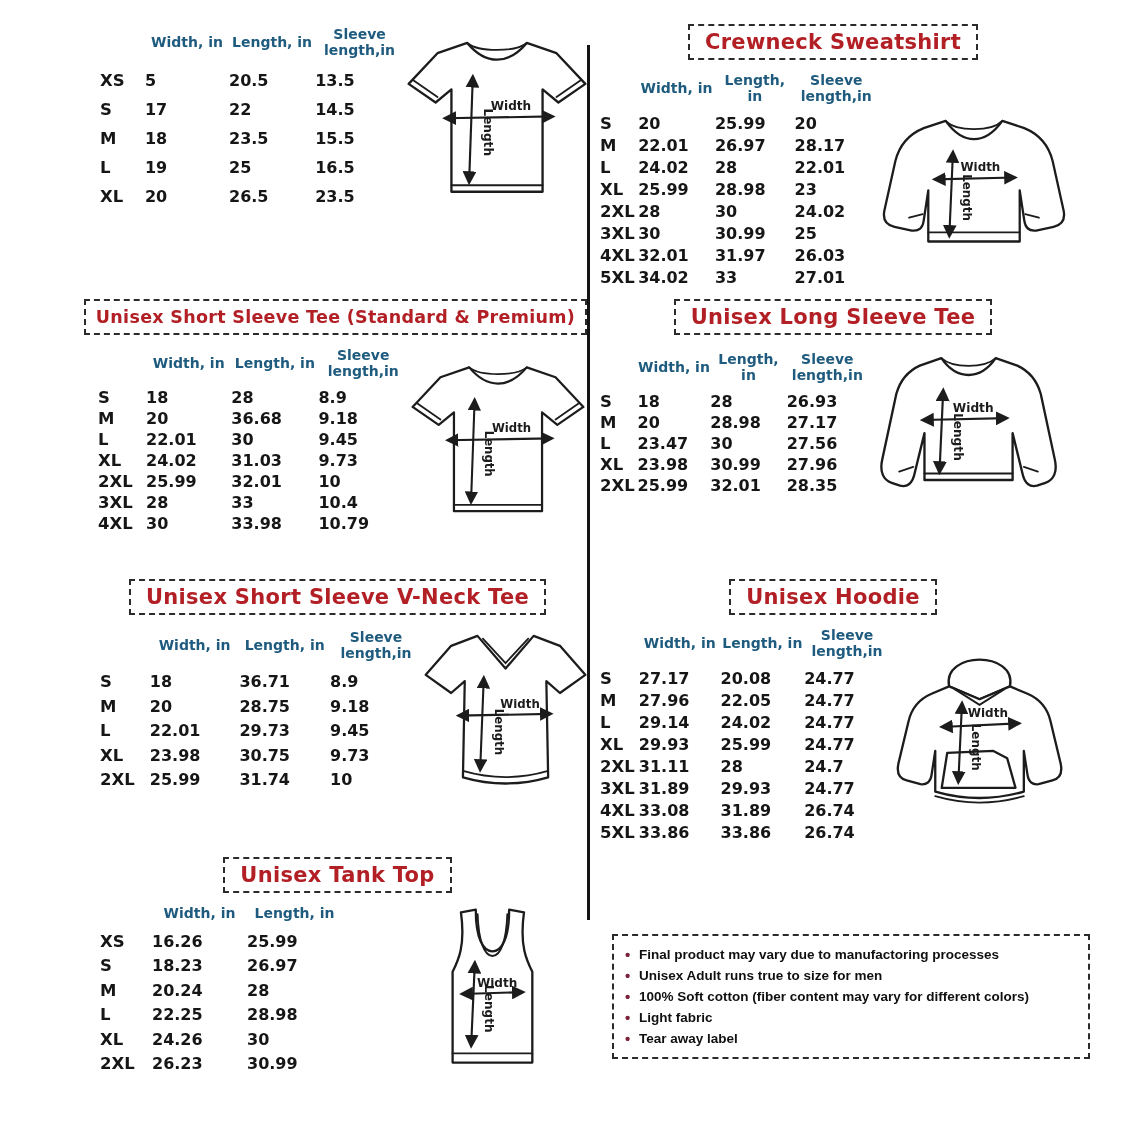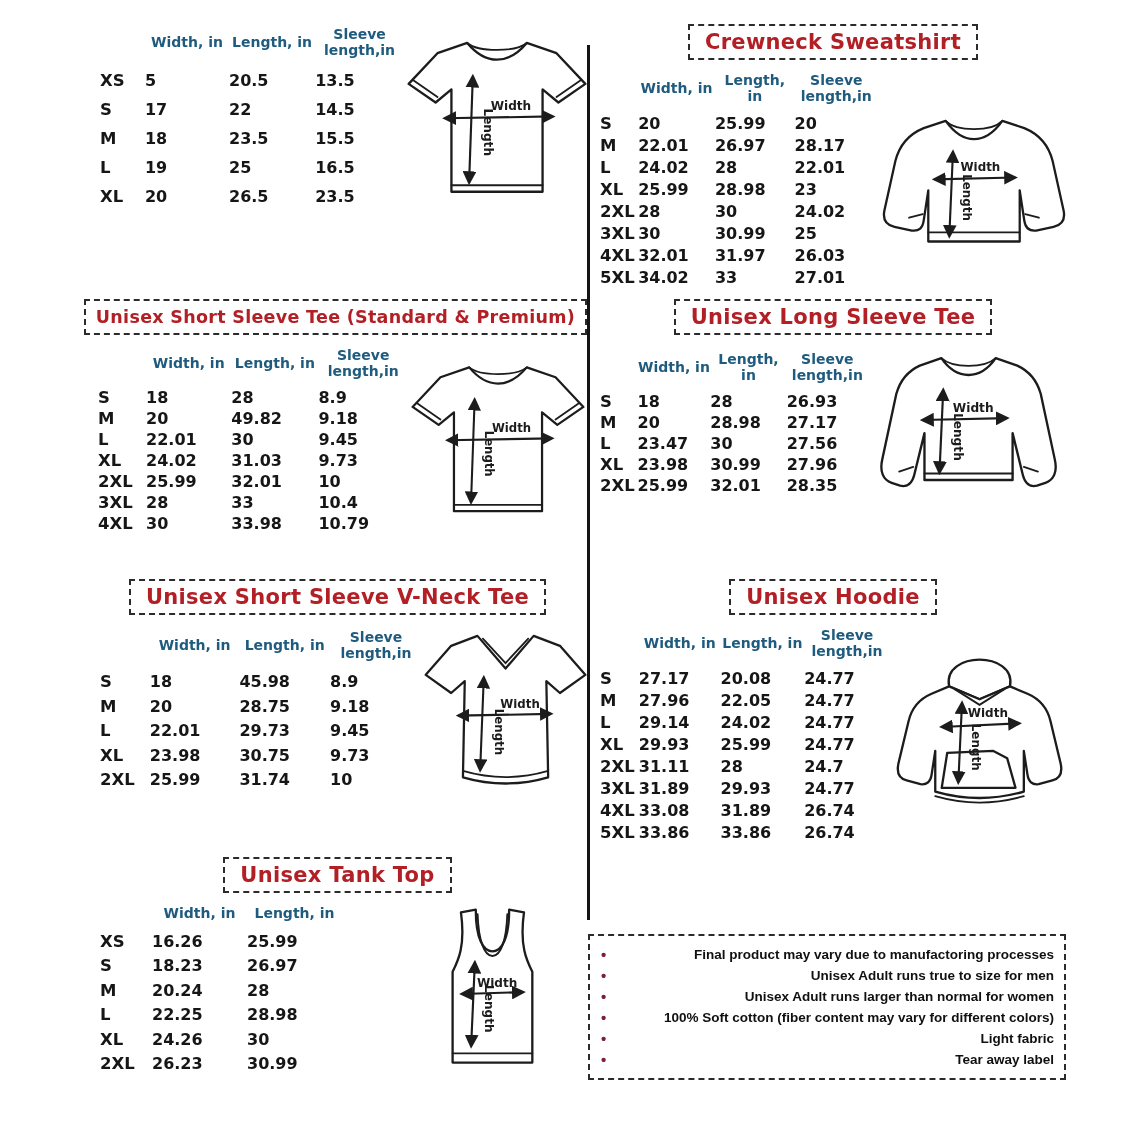--- a/index.html
+++ b/index.html
@@ -36,22 +36,22 @@
   .p22 tbody td{height:22px;} .p21 tbody td{height:21px;}
 
   .illo{margin-left:auto;flex:0 0 auto;}
   #p6 .illo{margin-right:40px;}
 
   svg .garment{fill:#ffffff;stroke:#1c1c1c;stroke-width:2.5;stroke-linejoin:round;stroke-linecap:round;}
   svg .thin{fill:none;stroke:#1c1c1c;stroke-width:2;stroke-linecap:round;}
   svg .dim{fill:none;stroke:#1c1c1c;stroke-width:2.3;}
   svg .lbl{font-family:"DejaVu Sans",sans-serif;font-size:13px;font-weight:bold;fill:#1c1c1c;}
 
-  .notes{position:absolute;left:588px;top:934px;width:478px;border:2px dashed #2b2b2b;
-         box-sizing:border-box;padding:8px 10px;text-align:right;}
+  .notes{position:absolute;left:612px;top:934px;width:478px;border:2px dashed #2b2b2b;
+         box-sizing:border-box;padding:8px 10px;}
   .notes ul{margin:0;padding:0;list-style:none;}
   .notes li{position:relative;padding-left:15px;font-family:"Liberation Sans",sans-serif;
             font-size:13.5px;font-weight:bold;color:#101010;line-height:21px;}
   .notes li::before{content:"•";position:absolute;left:1px;top:0;color:#7a2038;font-size:15px;}
 </style>
 </head>
 <body>
 
 <div class="canvas">
   <div class="divider"></div>
@@ -227,21 +227,21 @@
         <tbody>
             <tr>
               <td>S</td>
               <td>18</td>
               <td>28</td>
               <td>8.9</td>
             </tr>
             <tr>
               <td>M</td>
               <td>20</td>
-              <td>49.82</td>
+              <td>36.68</td>
               <td>9.18</td>
             </tr>
             <tr>
               <td>L</td>
               <td>22.01</td>
               <td>30</td>
               <td>9.45</td>
             </tr>
             <tr>
               <td>XL</td>
@@ -371,21 +371,21 @@
               <th>Width,  in</th>
               <th>Length,  in</th>
               <th>Sleeve
 length,in</th>
             </tr>
           </thead>
         <tbody>
             <tr>
               <td>S</td>
               <td>18</td>
-              <td>45.98</td>
+              <td>36.71</td>
               <td>8.9</td>
             </tr>
             <tr>
               <td>M</td>
               <td>20</td>
               <td>28.75</td>
               <td>9.18</td>
             </tr>
             <tr>
               <td>L</td>
@@ -575,19 +575,18 @@
           <text class="lbl" x="55" y="112" text-anchor="middle" transform="rotate(90 55 112)">Length</text>
         </svg>
       </div>
     </div>
   </section>
 
   <div class="notes">
     <ul>
         <li>Final product may vary due to manufactoring processes</li>
         <li>Unisex Adult runs true to size for men</li>
-        <li>Unisex Adult runs larger than normal for women</li>
         <li>100% Soft cotton (fiber content may vary for different colors)</li>
         <li>Light fabric</li>
         <li>Tear away label</li>
       </ul>
   </div>
 </div>
 
 </body></html>

